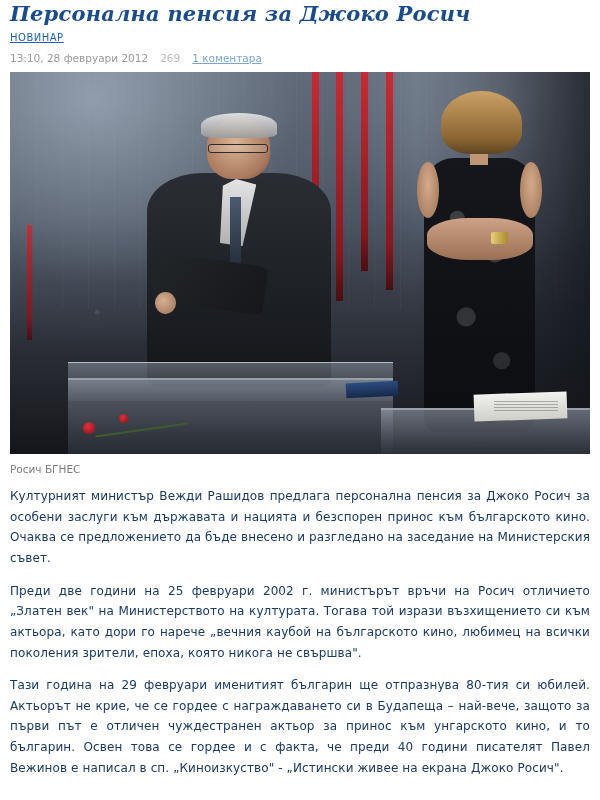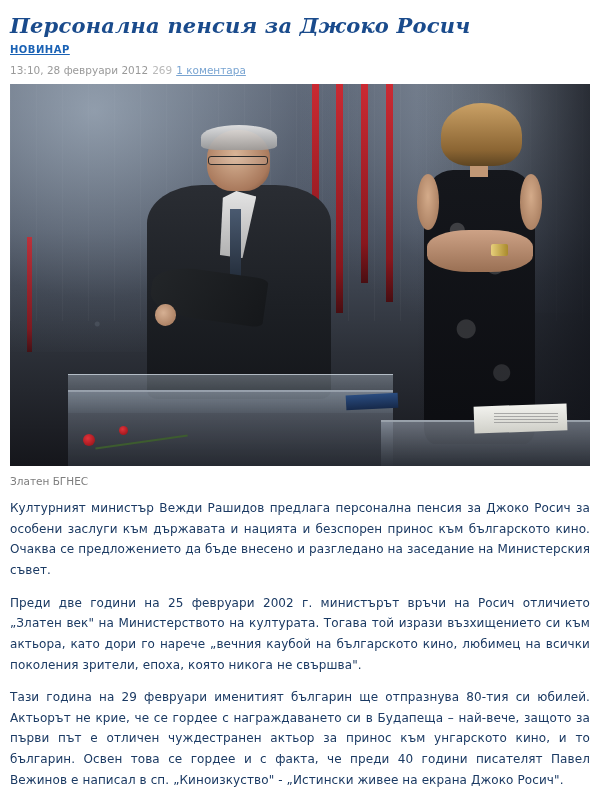--- a/index.html
+++ b/index.html
@@ -9,50 +9,50 @@
     width: 600px;
     height: 800px;
     background: #ffffff;
     font-family: "DejaVu Sans", sans-serif;
   }
   .page {
     position: relative;
     width: 600px;
     height: 800px;
     overflow: hidden;
-    padding: 12px 10px;
+    padding: 0 10px;
   }
   .headline {
     margin: 2px 0 0 0;
     padding: 0;
     font-family: "DejaVu Serif", serif;
     font-size: 21px;
     font-weight: bold;
     font-style: italic;
     color: #1a4b8c;
     letter-spacing: 0.2px;
     line-height: 1.15;
   }
   .source-link {
     display: inline-block;
     margin-top: 4px;
     font-size: 10px;
-    font-weight: bold;
+    font-weight: normal;
     color: #1a62b5;
     text-decoration: underline;
     letter-spacing: 0.5px;
     text-align: center;
   }
   .meta-row {
     margin-top: 7px;
     font-size: 10.5px;
     color: #9a9a9a;
     display: flex;
     align-items: baseline;
-    gap: 4px;
+    gap: 12px;
   }
   .meta-row .views {
     color: #b9b9b9;
     text-align: right;
   }
   .meta-row .comments {
     color: #7aa5d2;
     text-decoration: underline;
   }
   .photo-wrap {
@@ -437,21 +437,21 @@
     <div class="paper"></div>
     <div class="paper-lines"></div>
     <div class="blue-object"></div>
     <div class="roses">
       <div class="stem"></div>
       <div class="rose r1"></div>
       <div class="rose r2"></div>
     </div>
   </div>
 
-  <div class="caption">Златен БГНЕС</div>
+  <div class="caption">Росич БГНЕС</div>
 
   <div class="body-text">
     <p>Културният министър Вежди Рашидов предлага персонална пенсия за Джоко Росич за особени заслуги към държавата и нацията и безспорен принос към българското кино. Очаква се предложението да бъде внесено и разгледано на заседание на Министерския съвет.</p>
     <p>Преди две години на 25 февруари 2002 г. министърът връчи на Росич отличието „Златен век" на Министерството на културата. Тогава той изрази възхищението си към актьора, като дори го нарече „вечния каубой на българското кино, любимец на всички поколения зрители, епоха, която никога не свършва".</p>
     <p>Тази година на 29 февруари именитият българин ще отпразнува 80-тия си юбилей. Актьорът не крие, че се гордее с награждаването си в Будапеща – най-вече, защото за първи път е отличен чуждестранен актьор за принос към унгарското кино, и то българин. Освен това се гордее и с факта, че преди 40 години писателят Павел Вежинов е написал в сп. „Киноизкуство" - „Истински живее на екрана Джоко Росич".</p>
   </div>
 
 </div>
 
 </body></html>

